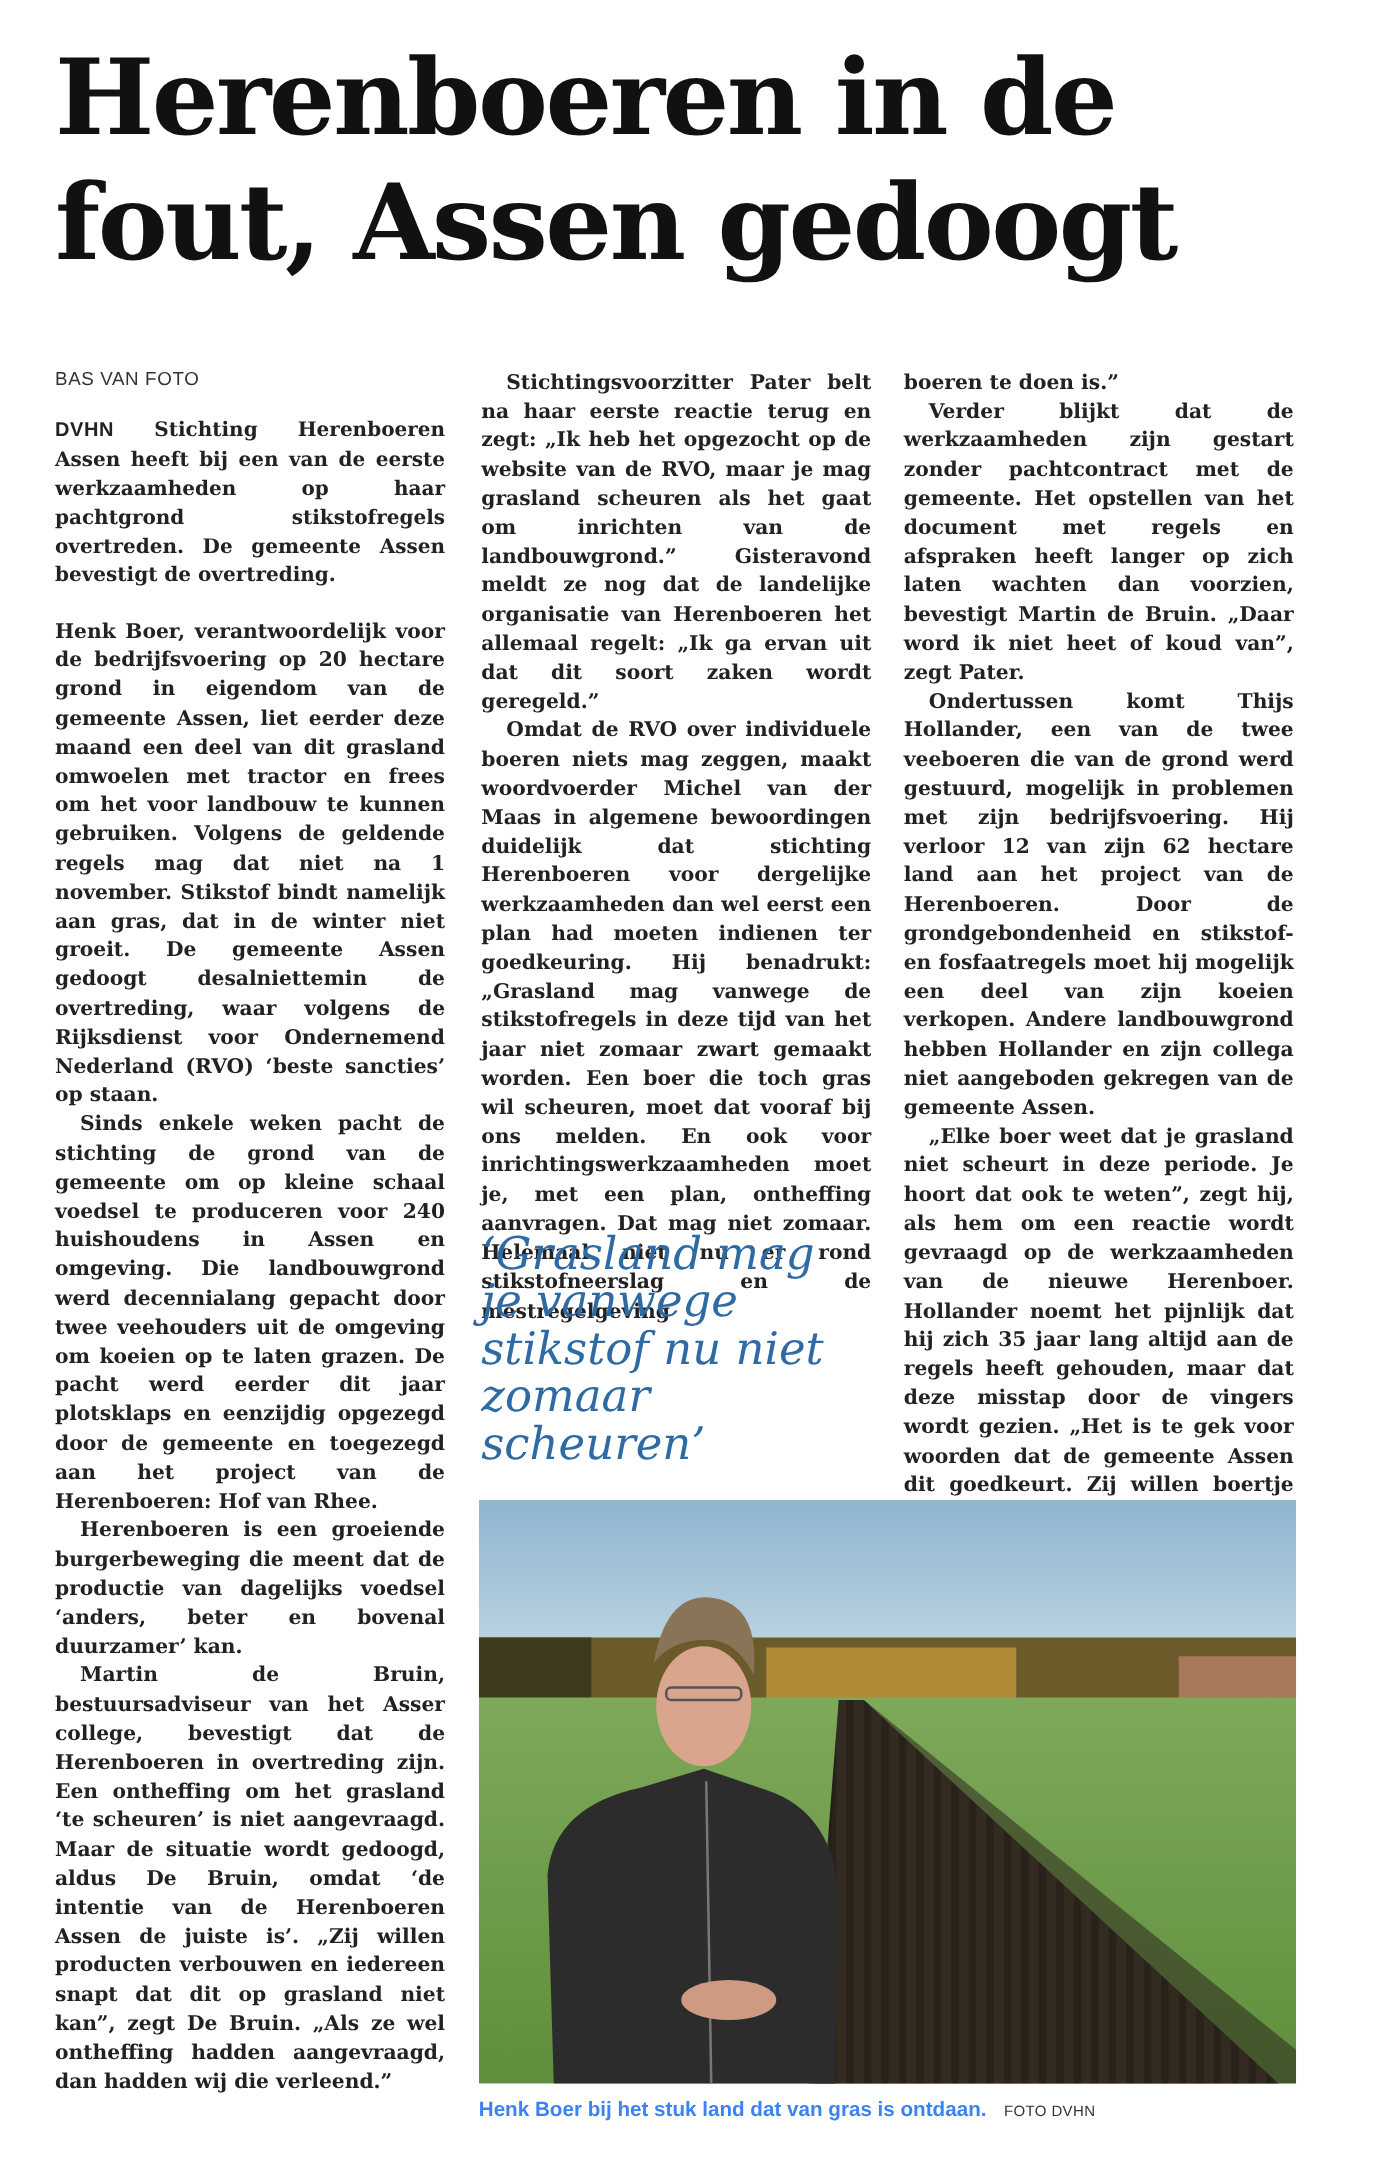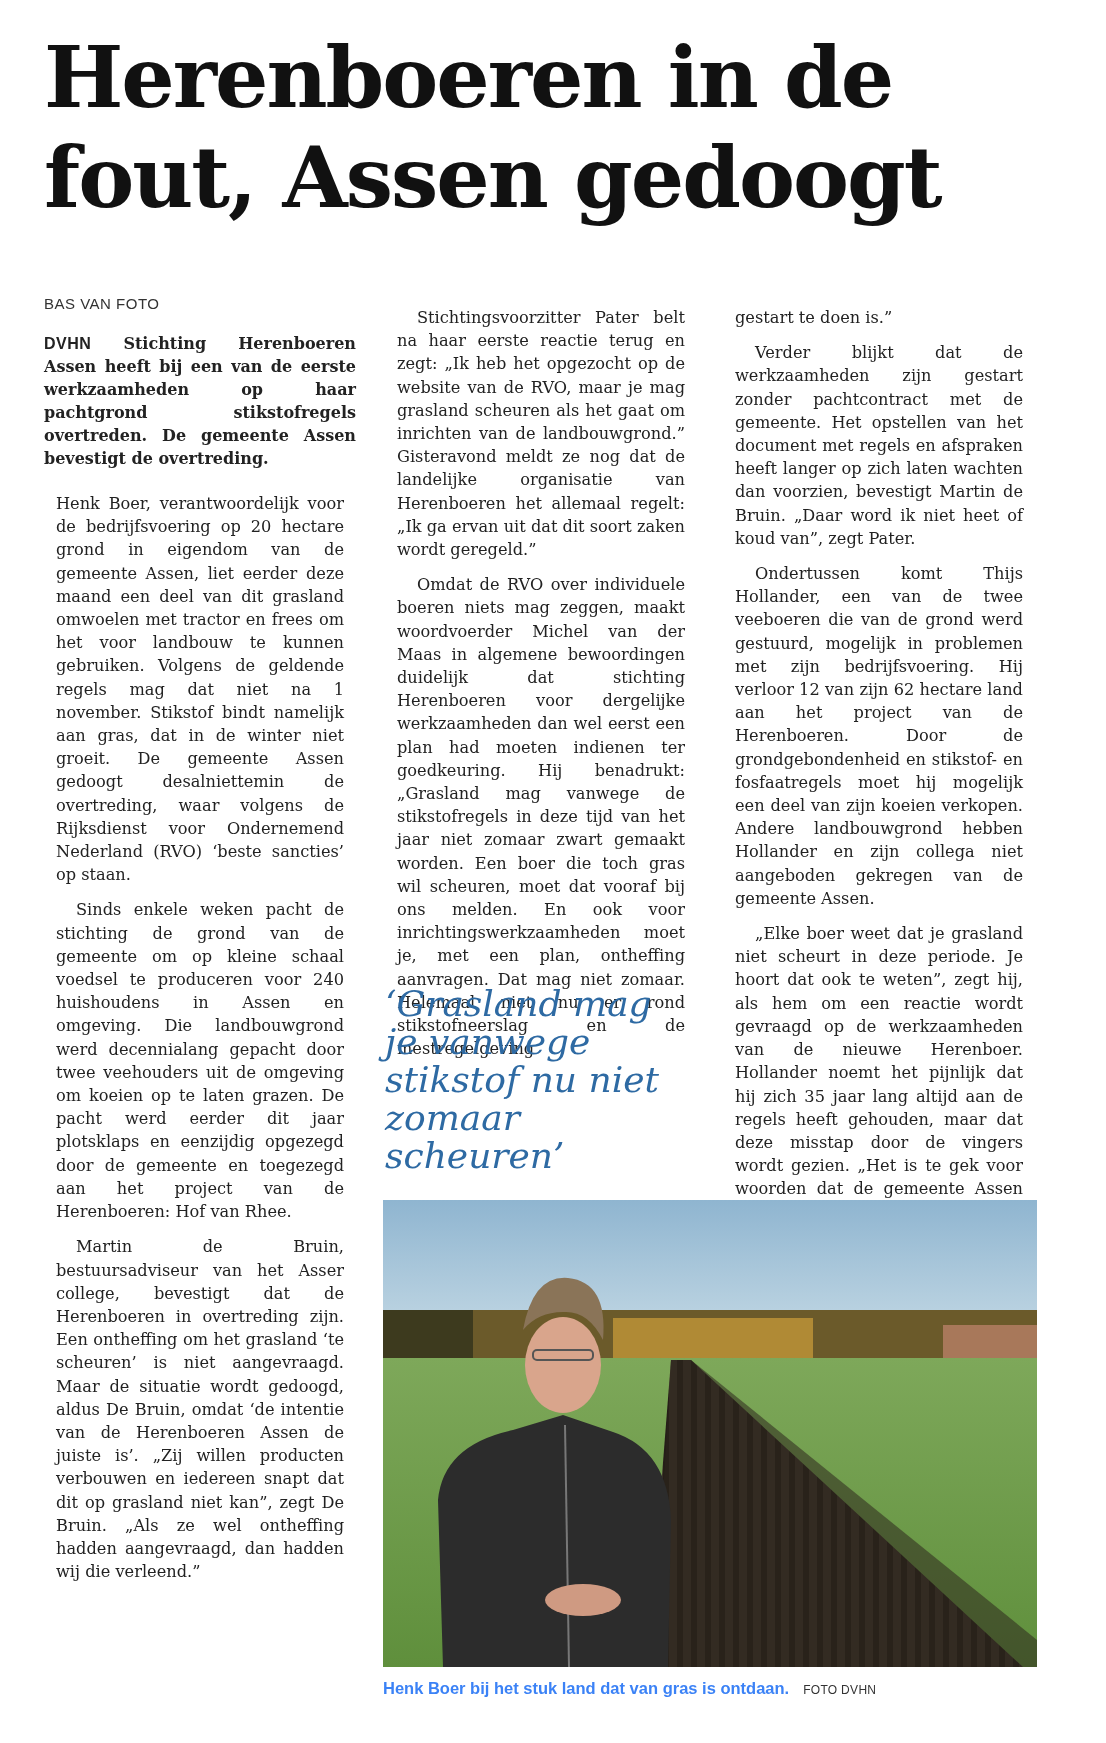--- a/index.html
+++ b/index.html
@@ -9,21 +9,21 @@
     font-family: "DejaVu Serif", serif; font-weight: bold;
     font-size: 84px; line-height: 100px; letter-spacing: -2px; color: #111;
   }
   .col { position: absolute; font-family: "DejaVu Serif", serif; font-size: 16.2px; line-height: 23.2px; color: #222; }
   .col1 { left: 44px; top: 294px; width: 312px; }
   .col2 { left: 385px; top: 294px; width: 312px; }
   .col3 { left: 723px; top: 294px; width: 312px; }
   .byline { font-family: "Liberation Sans", sans-serif; font-size: 15px; line-height: 20px; letter-spacing: 0.5px; color: #333; margin: 0 0 18px 0; }
   .lead { font-weight: bold; text-align: justify; margin: 0 0 22px 0; font-size: 16px; line-height: 23px; }
   .dateline { font-family: "Liberation Sans", sans-serif; font-weight: bold; letter-spacing: 0.5px; }
-  p.body { margin: 12px; text-align: justify; text-indent: 0; hyphens: manual; }
+  p.body { margin: 0; text-align: justify; text-indent: 0; hyphens: manual; font-weight: bold; }
   p.body.indent { text-indent: 20px; }
   .quote {
     position: absolute; left: 385px; top: 985px; width: 300px;
     font-family: "DejaVu Serif", serif; font-style: italic; font-size: 36px; line-height: 38px;
     color: #2e6aa3; margin: 0;
   }
   .photo { position: absolute; left: 383px; top: 1200px; width: 654px; height: 467px; overflow: hidden; }
   .photo svg { display: block; }
   .caption { position: absolute; left: 383px; top: 1679px; font-family: "Liberation Sans", sans-serif; }
   .caption-text { font-weight: bold; font-size: 16.5px; color: #3b82f6; }
@@ -32,32 +32,33 @@
 </head>
 <body>
 
 <h1 class="headline">Herenboeren in de fout, Assen gedoogt</h1>
 
 <div class="col col1">
   <div class="byline">BAS VAN FOTO</div>
   <p class="lead"><span class="dateline">DVHN</span> <span>Stichting Herenboeren Assen heeft bij een van de eerste werkzaamheden op haar pachtgrond stikstofregels overtreden. De gemeente Assen bevestigt de overtreding.</span></p>
   <p class="body">Henk Boer, verantwoordelijk voor de bedrijfsvoering op 20 hectare grond in eigendom van de gemeente Assen, liet eerder deze maand een deel van dit grasland omwoelen met tractor en frees om het voor landbouw te kunnen gebruiken. Volgens de geldende regels mag dat niet na 1 november. Stikstof bindt namelijk aan gras, dat in de winter niet groeit. De gemeente Assen gedoogt desalniettemin de overtreding, waar volgens de Rijksdienst voor Ondernemend Nederland (RVO) ‘beste sancties’ op staan.</p>
   <p class="body indent">Sinds enkele weken pacht de stichting de grond van de gemeente om op kleine schaal voedsel te produceren voor 240 huishoudens in Assen en omgeving. Die landbouwgrond werd decennialang gepacht door twee veehouders uit de omgeving om koeien op te laten grazen. De pacht werd eerder dit jaar plotsklaps en eenzijdig opgezegd door de gemeente en toegezegd aan het project van de Herenboeren: Hof van Rhee.</p>
+  <p class="body indent">Herenboeren is een groeiende burgerbeweging die meent dat de productie van dagelijks voedsel ‘anders, beter en bovenal duurzamer’ kan.</p>
   <p class="body indent">Martin de Bruin, bestuursadviseur van het Asser college, bevestigt dat de Herenboeren in overtreding zijn. Een ontheffing om het grasland ‘te scheuren’ is niet aangevraagd. Maar de situatie wordt gedoogd, aldus De Bruin, omdat ‘de intentie van de Herenboeren Assen de juiste is’. „Zij willen producten verbouwen en iedereen snapt dat dit op grasland niet kan”, zegt De Bruin. „Als ze wel ontheffing hadden aangevraagd, dan hadden wij die verleend.”</p>
 </div>
 
 <div class="col col2">
   <p class="body indent">Stichtingsvoorzitter Pater belt na haar eerste reactie terug en zegt: „Ik heb het opgezocht op de website van de RVO, maar je mag grasland scheuren als het gaat om inrichten van de landbouwgrond.” Gisteravond meldt ze nog dat de landelijke organisatie van Herenboeren het allemaal regelt: „Ik ga ervan uit dat dit soort zaken wordt geregeld.”</p>
   <p class="body indent">Omdat de RVO over individuele boeren niets mag zeggen, maakt woordvoerder Michel van der Maas in algemene bewoordingen duidelijk dat stichting Herenboeren voor dergelijke werkzaamheden dan wel eerst een plan had moeten indienen ter goedkeuring. Hij benadrukt: „Grasland mag vanwege de stikstofregels in deze tijd van het jaar niet zomaar zwart gemaakt worden. Een boer die toch gras wil scheuren, moet dat vooraf bij ons melden. En ook voor inrichtingswerkzaamheden moet je, met een plan, ontheffing aanvragen. Dat mag niet zomaar. Helemaal niet nu er rond stikstofneerslag en de mestregelgeving</p>
 </div>
 
 <p class="quote">‘Grasland mag je vanwege stikstof nu niet zomaar scheuren’</p>
 
 <div class="col col3">
-  <p class="body">gestart te doen is.”</p>
+  <p class="body">boeren te doen is.”</p>
   <p class="body indent">Verder blijkt dat de werkzaamheden zijn gestart zonder pachtcontract met de gemeente. Het opstellen van het document met regels en afspraken heeft langer op zich laten wachten dan voorzien, bevestigt Martin de Bruin. „Daar word ik niet heet of koud van”, zegt Pater.</p>
   <p class="body indent">Ondertussen komt Thijs Hollander, een van de twee veeboeren die van de grond werd gestuurd, mogelijk in problemen met zijn bedrijfsvoering. Hij verloor 12 van zijn 62 hectare land aan het project van de Herenboeren. Door de grondgebondenheid en stikstof- en fosfaatregels moet hij mogelijk een deel van zijn koeien verkopen. Andere landbouwgrond hebben Hollander en zijn collega niet aangeboden gekregen van de gemeente Assen.</p>
   <p class="body indent">„Elke boer weet dat je grasland niet scheurt in deze periode. Je hoort dat ook te weten”, zegt hij, als hem om een reactie wordt gevraagd op de werkzaamheden van de nieuwe Herenboer. Hollander noemt het pijnlijk dat hij zich 35 jaar lang altijd aan de regels heeft gehouden, maar dat deze misstap door de vingers wordt gezien. „Het is te gek voor woorden dat de gemeente Assen dit goedkeurt. Zij willen boertje spelen en dat is ten koste gegaan van onze bedrijfsvoering. Laat ik er verder maar niet te veel over zeggen.”</p>
 </div>
 
 <div class="photo" title="Man in dark cardigan standing in a green field next to a strip of ploughed soil, autumn trees in background">
   <svg width="654" height="467" viewBox="0 0 654 467">
     <defs>
       <linearGradient id="sky" x1="0" y1="0" x2="0" y2="1">
         <stop offset="0" stop-color="#8fb5d0"></stop>

